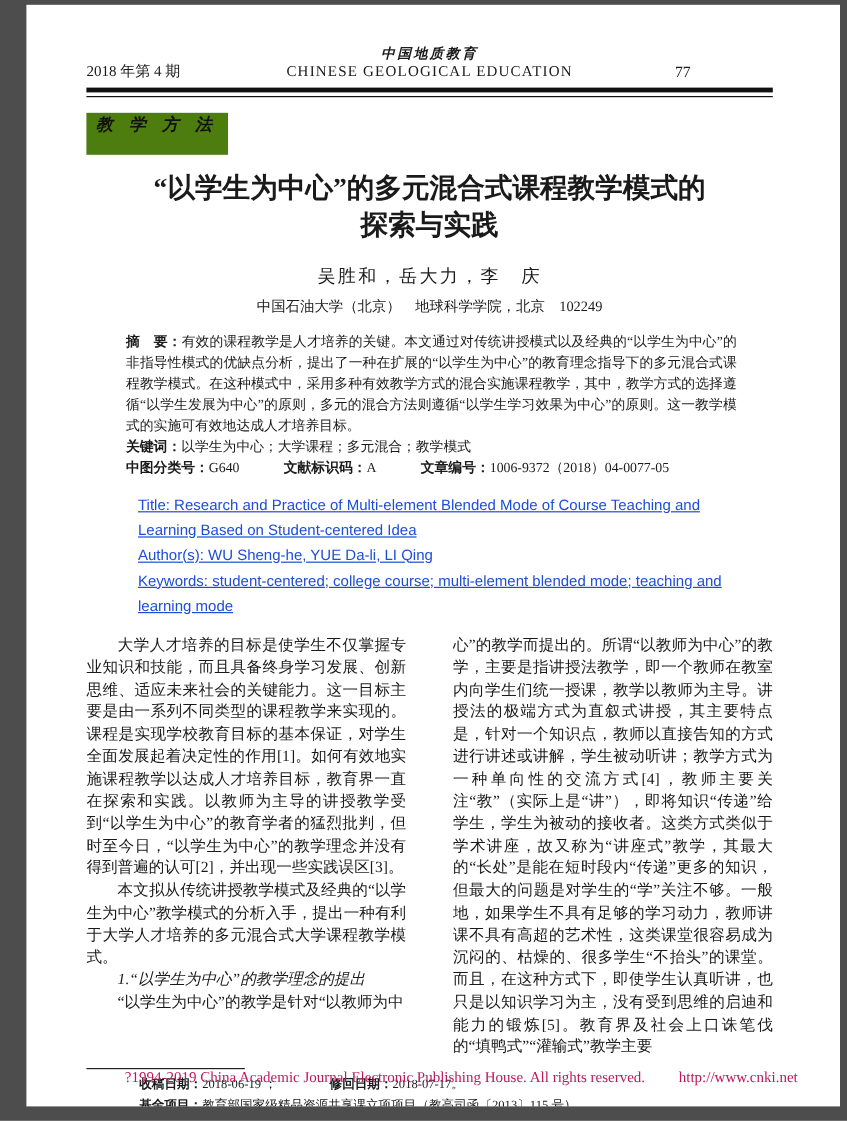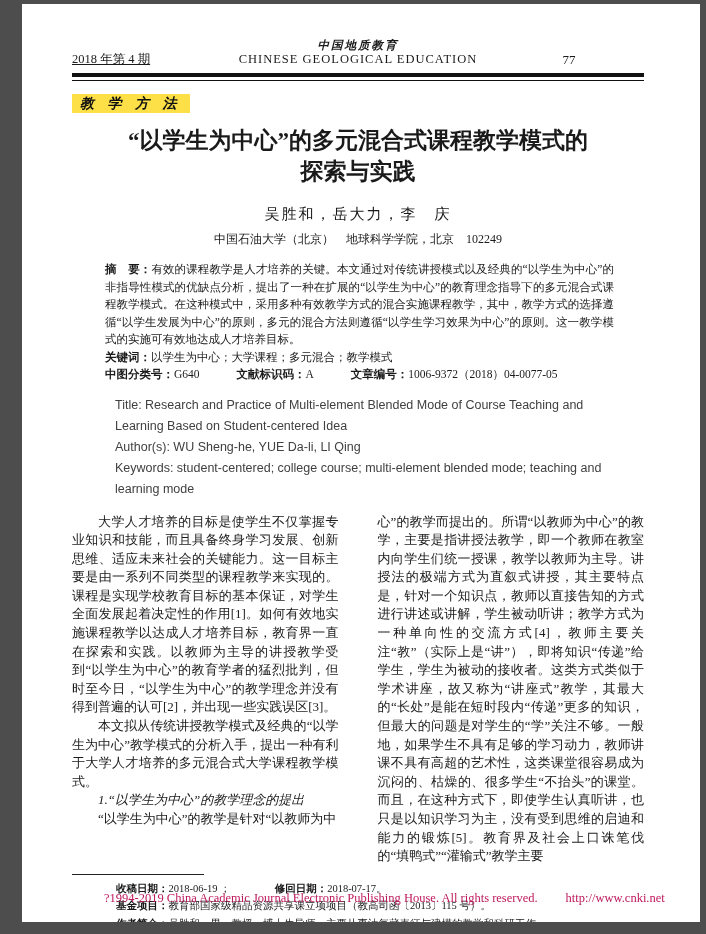--- a/index.html
+++ b/index.html
@@ -9,44 +9,44 @@
     font-family:"Liberation Serif","DejaVu Serif",serif;
     color:#1a1a1a;
   }
   .page{
     position:absolute;left:22px;top:4px;width:678px;height:918px;
     background:#ffffff;box-sizing:border-box;
     padding:0 56px 0 50px;overflow:hidden;
   }
   
   .hdr{display:flex;align-items:flex-end;margin-top:34px;}
-  .hdr-issue{width:150px;font-size:12.5px;white-space:nowrap;text-decoration:underline;}
+  .hdr-issue{width:150px;font-size:12.5px;white-space:nowrap;}
   .hdr-center{flex:1;text-align:center;line-height:1.25;}
   .hdr-cn{font-size:11.5px;font-weight:bold;font-style:italic;letter-spacing:2px;}
   .hdr-en{font-size:12.5px;letter-spacing:1px;}
   .hdr-page{width:150px;text-align:center;font-size:13px;}
   .hdr-rule{margin-top:5px;height:3px;border-top:4px solid #111;border-bottom:1.5px solid #111;}
   
   .tag{
-    display:inline-block;margin-top:13px;padding:1px 8px 0 8px;
-    background:#fde047;color:#111;
+    display:inline-block;margin-top:13px;padding:1px 8px 16px 8px;
+    background:#4d7c0f;color:#111;
     font-size:14px;font-weight:bold;font-style:italic;letter-spacing:5px;
   }
   
   .title{margin:12px 0 0 0;text-align:center;font-size:23px;font-weight:bold;line-height:31px;}
   .authors{margin-top:18px;text-align:center;font-size:15px;letter-spacing:2px;}
   .affil{margin-top:7px;text-align:center;font-size:12px;}
   
   .abs{margin:13px 30px 0 33px;font-size:11.5px;line-height:17.5px;}
   .abs p{margin:0;text-align:justify;}
   .abs b{font-family:"Liberation Sans","DejaVu Sans",sans-serif;font-weight:bold;}
   .abs .meta span.grp{display:inline-block;margin-right:34px;white-space:nowrap;}
   
   .eng{margin:11px 38px 0 43px;font-family:"Liberation Sans","DejaVu Sans",sans-serif;
-       font-size:12.5px;line-height:21px;color:#404040;}
+       font-size:12.5px;line-height:21px;color:#1d4ed8;text-decoration:underline;}
   .eng p{margin:0;text-align:left;}
   
   .cols{display:flex;gap:39px;margin-top:13px;font-size:13px;line-height:18.6px;}
   .col{flex:1;text-align:justify;}
   .col p{margin:0;}
   .ind{text-indent:2em;}
   .h1{font-weight:bold;font-family:"Liberation Sans","DejaVu Sans",sans-serif;}
   .h2{font-style:italic;}
   
   .foot{margin-top:8px;font-size:10.5px;line-height:16.5px;}

